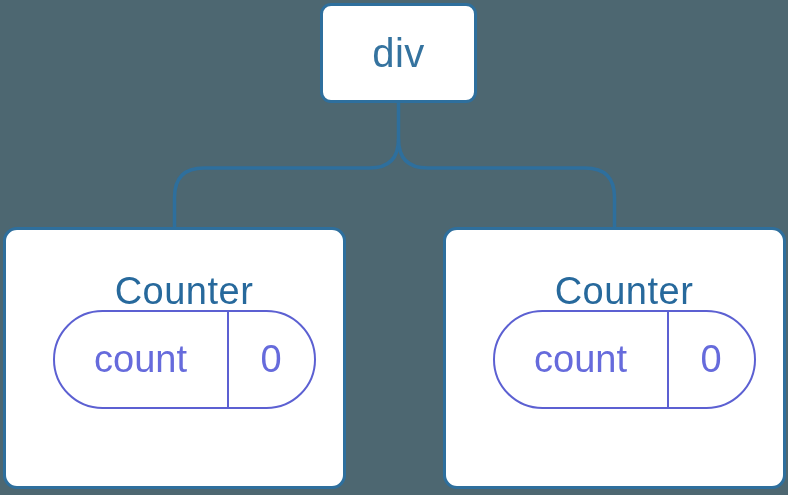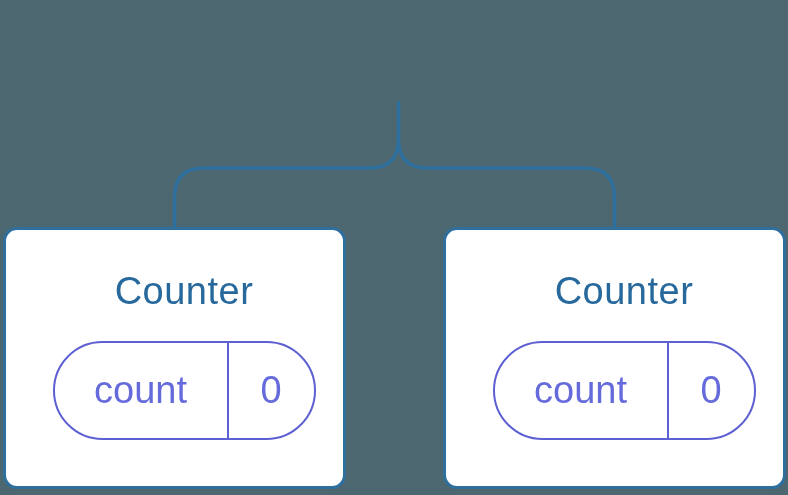--- a/index.html
+++ b/index.html
@@ -62,21 +62,20 @@
   .card-right { left: 443px; }
   .card-title {
     margin-top: 42px;
     font-size: 38px;
     font-weight: 500;
     line-height: 1;
     color: #27699C;
     letter-spacing: 0.5px;
   }
   .state-pill {
-    margin-top: 31px;
     width: 263px;
     height: 99px;
     box-sizing: border-box;
     border: 2px solid #5C60D2;
     border-radius: 60px;
     display: flex;
     align-items: stretch;
     overflow: hidden;
     color: #666BDC;
     font-size: 38px;
@@ -98,20 +97,23 @@
 </head>
 <body>
 
 <div class="stage">
 
   <svg class="connectors" viewBox="0 0 788 495" xmlns="http://www.w3.org/2000/svg" aria-hidden="true">
     <path d="M398.5 101 L398.5 139 Q398.5 168 369.5 168 L204 168 Q174.5 168 174.5 197.5 L174.5 228" fill="none" stroke="#2E6F9D" stroke-width="3.5"></path>
     <path d="M398.5 139 Q398.5 168 427.5 168 L585 168 Q614.5 168 614.5 197.5 L614.5 228" fill="none" stroke="#2E6F9D" stroke-width="3.5"></path>
   </svg>
 
+  <div class="node-root">
+    <span>div</span>
+  </div>
 
   <div class="card card-left">
     <div class="card-title">Counter</div>
     <div class="state-pill">
       <span class="pill-key">count</span>
       <span class="pill-value">0</span>
     </div>
   </div>
 
   <div class="card card-right">

